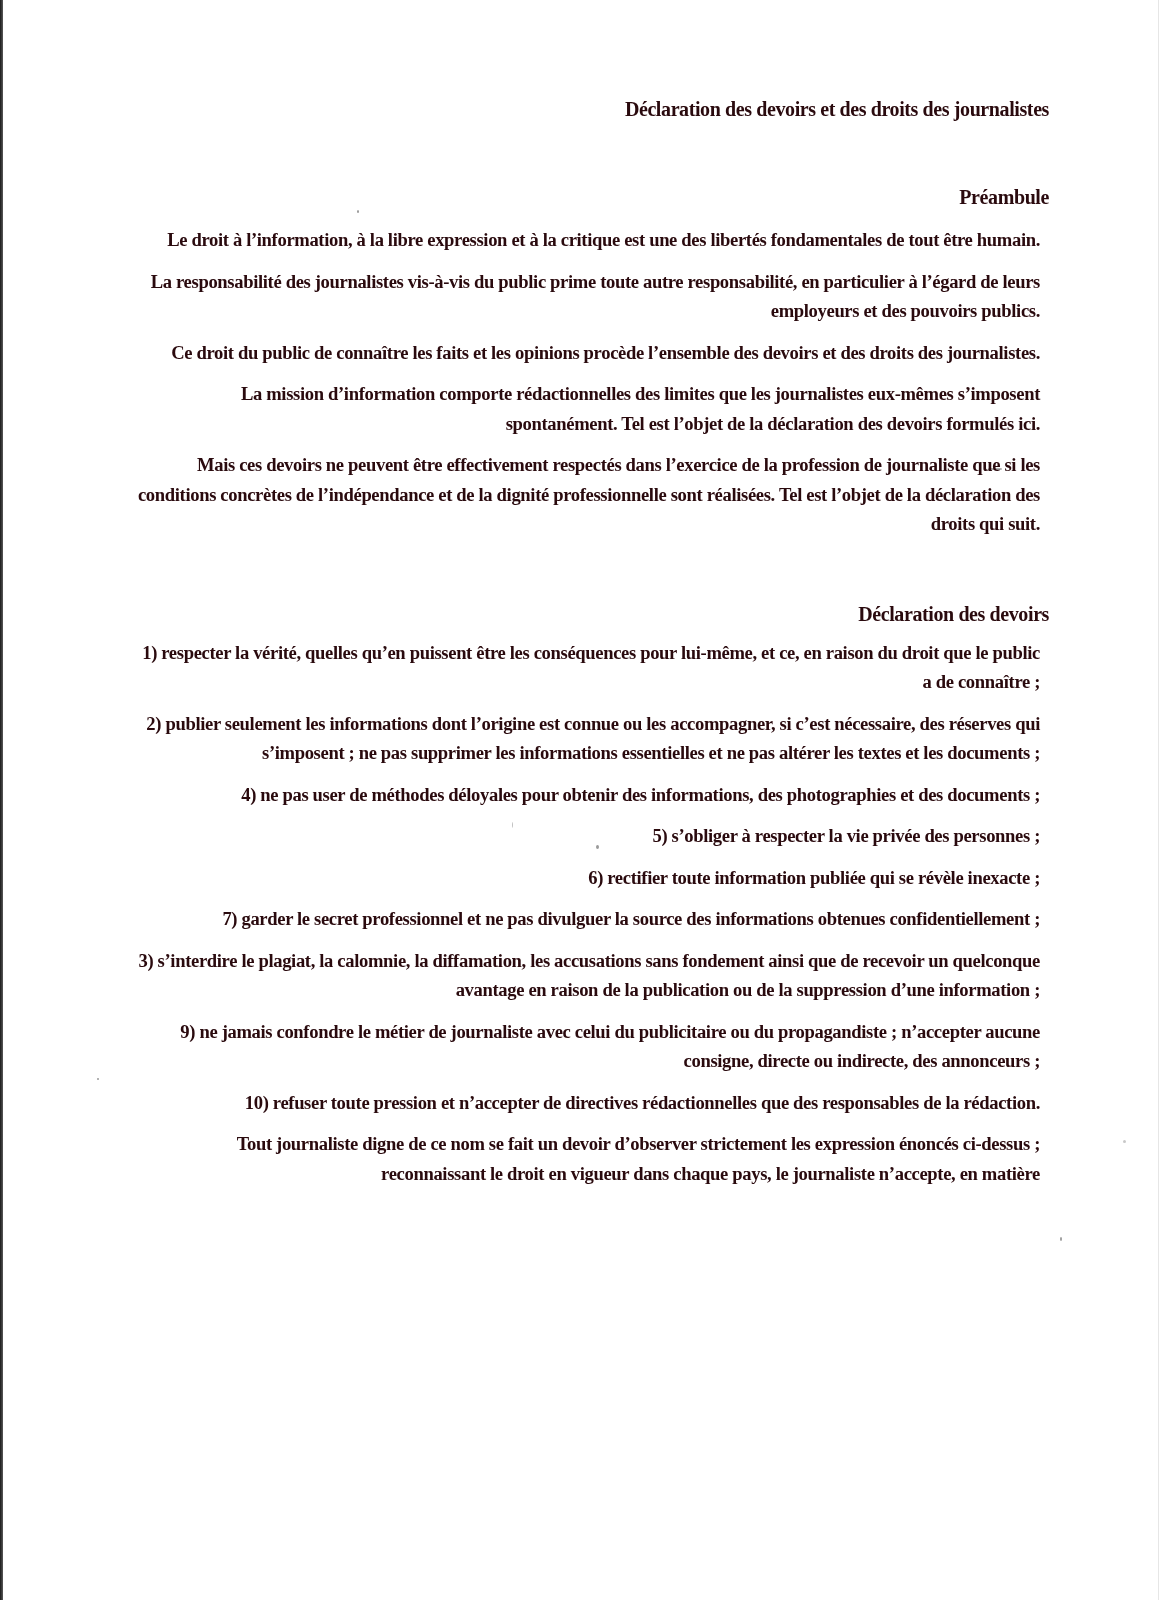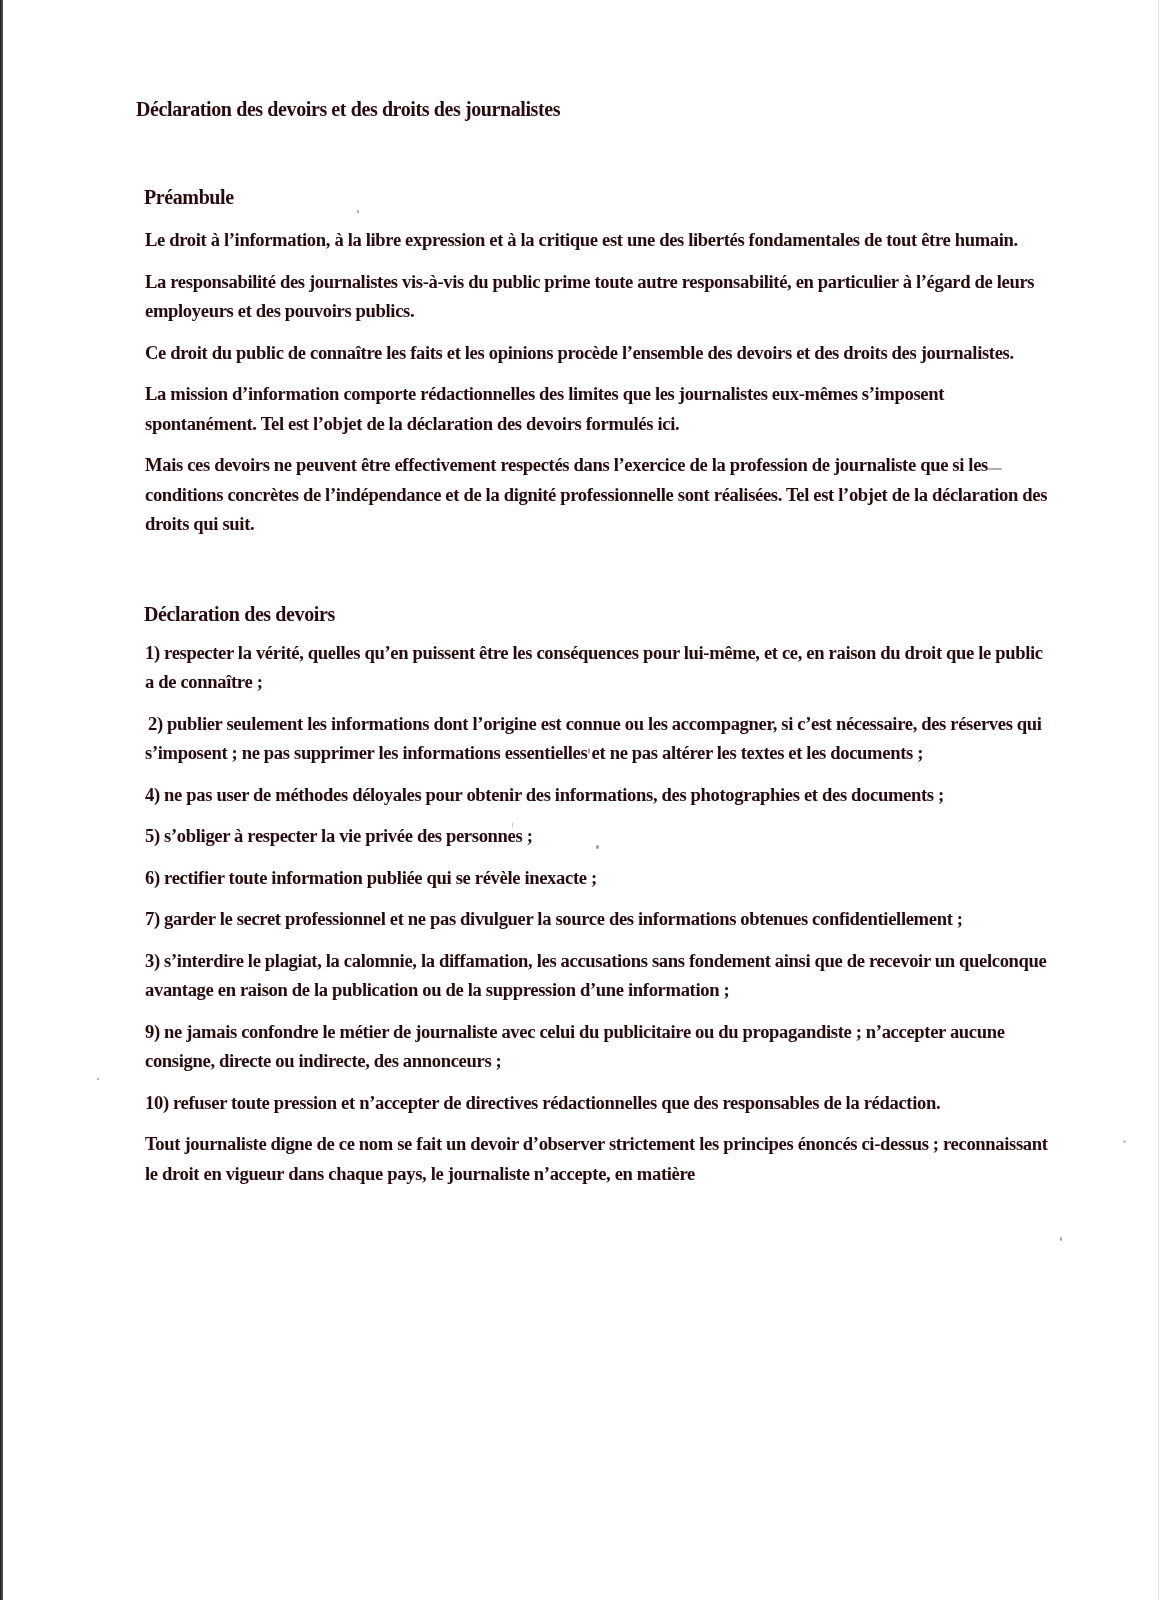--- a/index.html
+++ b/index.html
@@ -22,36 +22,37 @@
       background: linear-gradient(to right, #1a1a1a, #5a5a5a);
     }
     .scan-edge-right {
       position: absolute;
       left: 1158px; top: 0;
       width: 1px; height: 1600px;
       background: #e6e6e6;
     }
     .page {
       position: absolute;
-      left: 136px;
+      left: 124px;
       top: 94px;
       width: 925px;
+      text-align: right;
     }
     .doc-title {
       font-weight: bold;
       font-size: 20px;
       letter-spacing: -0.4px;
       margin: 0;
       line-height: 30px;
     }
     .section-heading {
       font-weight: bold;
       font-size: 20px;
       letter-spacing: -0.4px;
-      margin: 8px;
+      margin: 0;
       line-height: 30px;
     }
     .h-preambule { margin-top: 58px; }
     .h-devoirs { margin-top: 60px; }
     p {
       margin: 9px;
       font-weight: bold;
       font-size: 18.6px;
       line-height: 29.5px;
       letter-spacing: -0.35px;
@@ -96,15 +97,15 @@
     <h2 class="section-heading h-devoirs">Déclaration des devoirs</h2>
     <p>1) respecter la vérité, quelles qu’en puissent être les conséquences pour lui-même, et ce, en raison du droit que le public a de connaître ;</p>
     <p class="indent-1">2) publier seulement les informations dont l’origine est connue ou les accompagner, si c’est nécessaire, des réserves qui s’imposent ; ne pas supprimer les informations essentielles et ne pas altérer les textes et les documents ;</p>
     <p>4) ne pas user de méthodes déloyales pour obtenir des informations, des photographies et des documents ;</p>
     <p>5) s’obliger à respecter la vie privée des personnes ;</p>
     <p>6) rectifier toute information publiée qui se révèle inexacte ;</p>
     <p>7) garder le secret professionnel et ne pas divulguer la source des informations obtenues confidentiellement ;</p>
     <p>3) s’interdire le plagiat, la calomnie, la diffamation, les accusations sans fondement ainsi que de recevoir un quelconque avantage en raison de la publication ou de la suppression d’une information ;</p>
     <p>9) ne jamais confondre le métier de journaliste avec celui du publicitaire ou du propagandiste ; n’accepter aucune consigne, directe ou indirecte, des annonceurs ;</p>
     <p>10) refuser toute pression et n’accepter de directives rédactionnelles que des responsables de la rédaction.</p>
-    <p>Tout journaliste digne de ce nom se fait un devoir d’observer strictement les principes énoncés ci-dessus ; reconnaissant le droit en vigueur dans chaque pays, le journaliste n’accepte, en matière</p>
+    <p>Tout journaliste digne de ce nom se fait un devoir d’observer strictement les expression énoncés ci-dessus ; reconnaissant le droit en vigueur dans chaque pays, le journaliste n’accepte, en matière</p>
   </section>
 </main>
 
 </body></html>

